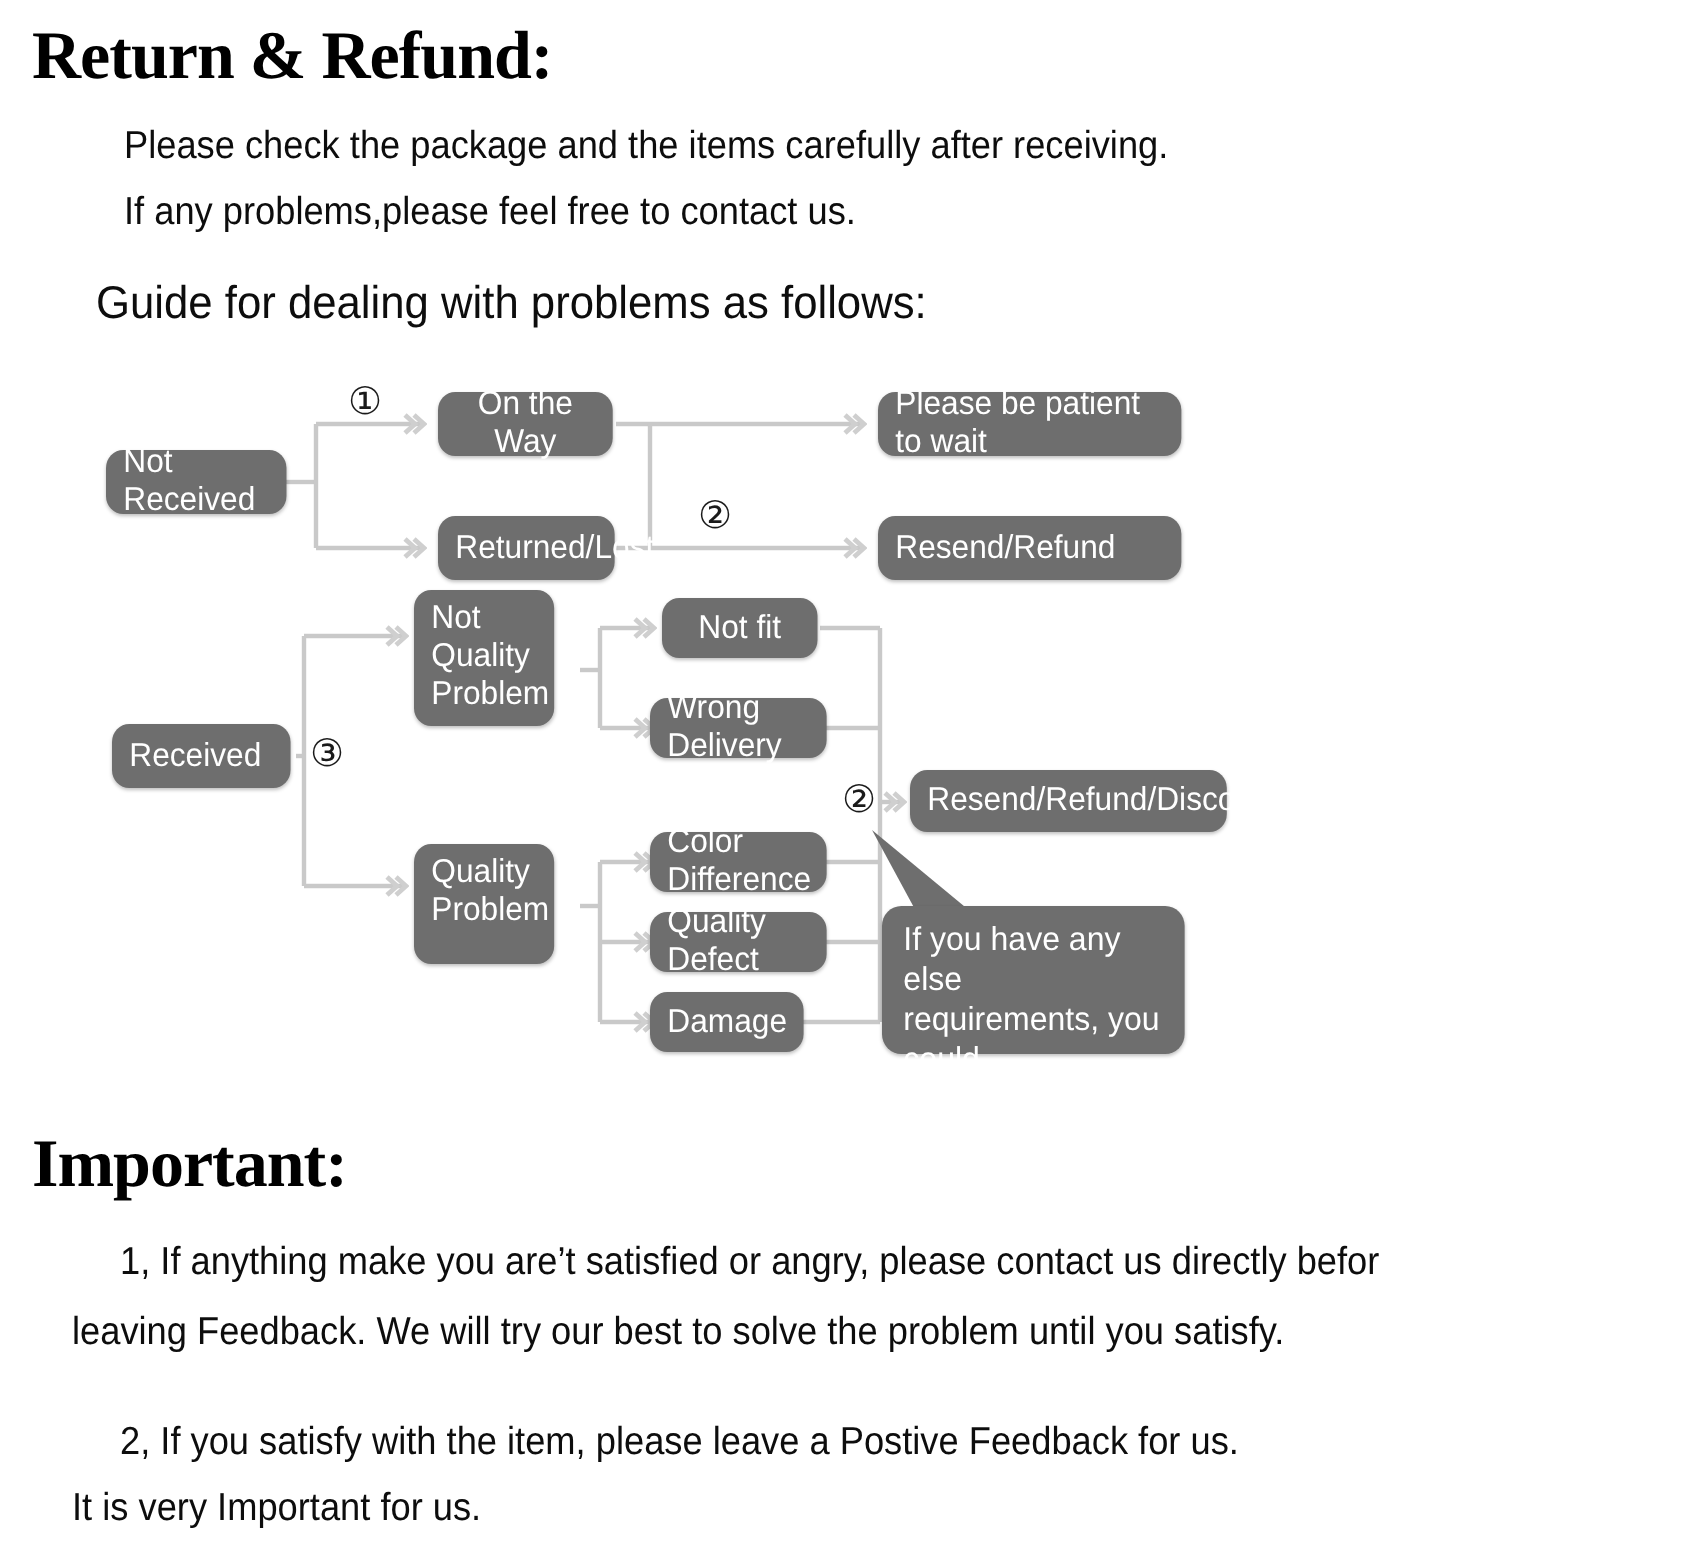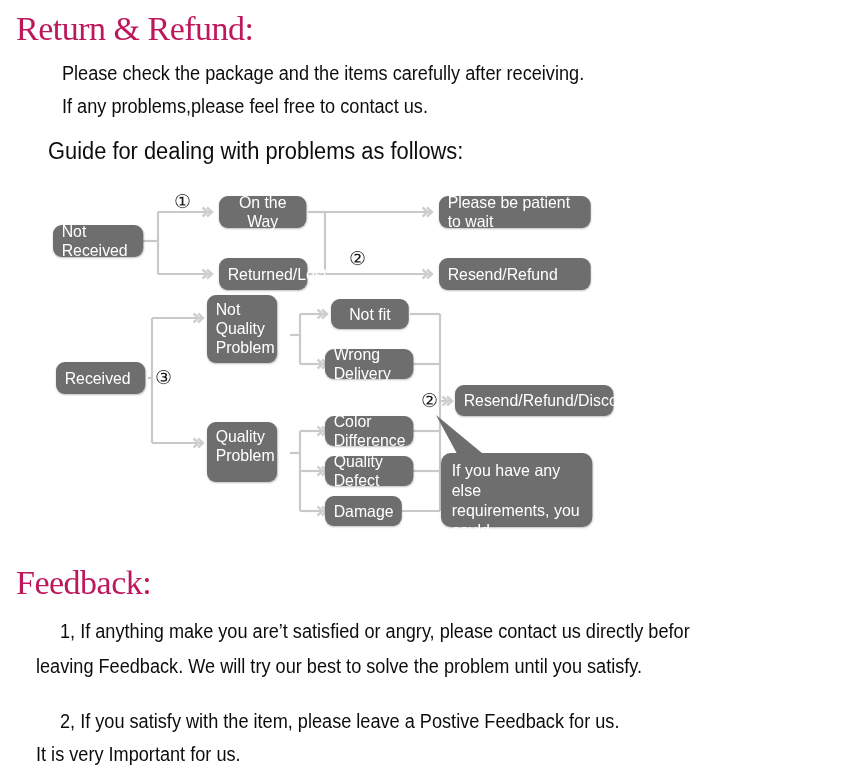--- a/index.html
+++ b/index.html
@@ -19,22 +19,22 @@
   .page {
     position: relative;
     width: 850px;
     height: 782px;
   }
 
   
   .section-heading {
     position: absolute;
     font-family: "Liberation Serif", serif;
-    font-weight: normal;
-    color: #be185d;
+    font-weight: bold;
+    color: #000000;
     font-size: 34px;
     letter-spacing: -0.5px;
     white-space: nowrap;
   }
   #heading-return { left: 16px; top: 10px; }
   #heading-feedback { left: 16px; top: 564px; }
 
   
   .body-line {
     position: absolute;
@@ -238,21 +238,21 @@
     <div class="step-marker" style="left:174px; top:17px;">①</div>
 
     <div class="step-marker" style="left:349px; top:74px;">②</div>
 
     <div class="step-marker" style="left:155px; top:193px;">③</div>
 
     <div class="step-marker" style="left:421px; top:216px;">②</div>
 
   </div>
 
-  <div class="section-heading" id="heading-feedback">Feedback:</div>
+  <div class="section-heading" id="heading-feedback">Important:</div>
 
   <div class="body-line" id="fb-1-line-1">1, If anything make you are’t satisfied or angry, please contact us directly befor</div>
 
   <div class="body-line" id="fb-1-line-2">leaving Feedback. We will try our best to solve the problem until you satisfy.</div>
 
   <div class="body-line" id="fb-2-line-1">2, If you satisfy with the item, please leave a Postive Feedback for us.</div>
 
   <div class="body-line" id="fb-2-line-2">It is very Important for us.</div>
 
 </div>

